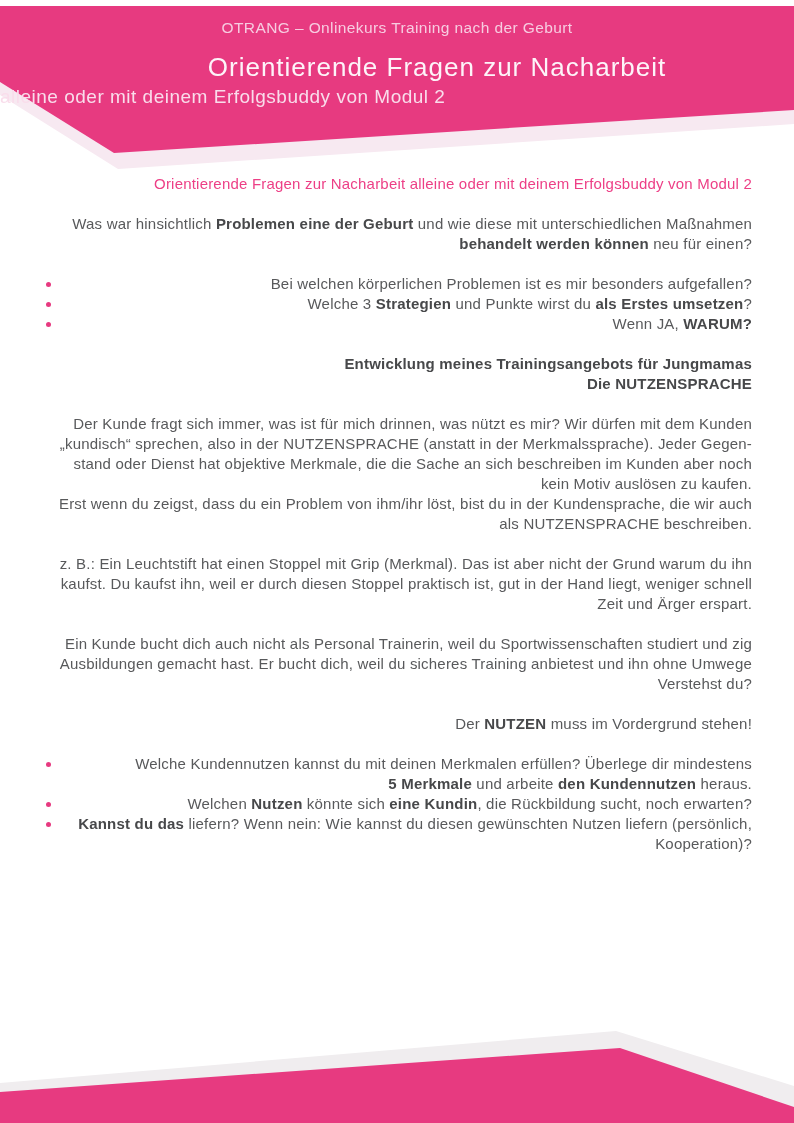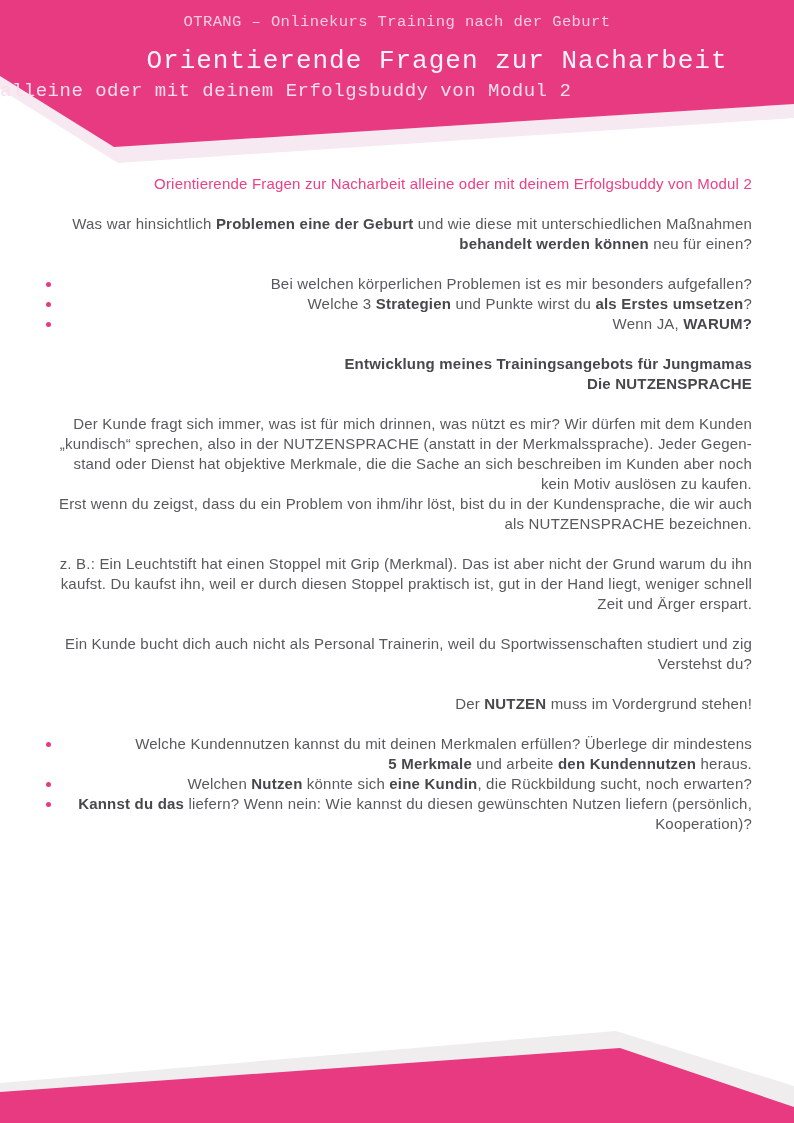--- a/index.html
+++ b/index.html
@@ -16,21 +16,21 @@
   html,body{margin:0;padding:0;}
   body{
     width:794px;height:1123px;
     background:#ffffff;
     position:relative;
     overflow:hidden;
     font-family:"Liberation Sans","DejaVu Sans",sans-serif;
     color:var(--body-text);
   }
   
-  .header{position:absolute;top:0;left:0;width:794px;height:170px;font-family:Liberation Mono, monospace;}
+  .header{position:absolute;top:6px;left:0;width:794px;height:170px;}
   .header-shadow{
     position:absolute;top:0;left:0;width:794px;height:170px;
     background:var(--header-shadow);
     clip-path:polygon(0 0,794px 0,794px 118px,118px 163px,0 89px);
   }
   .header-main{
     position:absolute;top:0;left:0;width:794px;height:170px;
     background:var(--accent);
     clip-path:polygon(0 0,794px 0,794px 104px,114px 147px,0 76px);
   }
@@ -120,29 +120,30 @@
     <div class="block heading-bold">
       <div class="line"><span>Entwicklung meines Trainingsangebots für Jungmamas</span></div>
       <div class="line"><span>Die NUTZENSPRACHE</span></div>
     </div>
     <div class="block paragraph">
       <div class="line"><span>Der Kunde fragt sich immer, was ist für mich drinnen, was nützt es mir? Wir dürfen mit dem Kunden</span></div>
       <div class="line"><span>„kundisch“ sprechen, also in der NUTZENSPRACHE (anstatt in der Merkmalssprache). Jeder Gegen-</span></div>
       <div class="line"><span>stand oder Dienst hat objektive Merkmale, die die Sache an sich beschreiben im Kunden aber noch</span></div>
       <div class="line"><span>kein Motiv auslösen zu kaufen.</span></div>
       <div class="line"><span>Erst wenn du zeigst, dass du ein Problem von ihm/ihr löst, bist du in der Kundensprache, die wir auch</span></div>
-      <div class="line"><span>als NUTZENSPRACHE bezeichnen.</span></div>
+      <div class="line"><span>als NUTZENSPRACHE beschreiben.</span></div>
     </div>
     <div class="block paragraph">
       <div class="line"><span>z. B.: Ein Leuchtstift hat einen Stoppel mit Grip (Merkmal). Das ist aber nicht der Grund warum du ihn</span></div>
       <div class="line"><span>kaufst. Du kaufst ihn, weil er durch diesen Stoppel praktisch ist, gut in der Hand liegt, weniger schnell</span></div>
       <div class="line"><span>Zeit und Ärger erspart.</span></div>
     </div>
     <div class="block paragraph">
       <div class="line"><span>Ein Kunde bucht dich auch nicht als Personal Trainerin, weil du Sportwissenschaften studiert und zig</span></div>
+      <div class="line"><span>Ausbildungen gemacht hast. Er bucht dich, weil du sicheres Training anbietest und ihn ohne Umwege</span></div>
       <div class="line"><span>Verstehst du?</span></div>
     </div>
     <div class="block paragraph">
       <div class="line"><span>Der </span><span class="b">NUTZEN</span><span> muss im Vordergrund stehen!</span></div>
     </div>
     <div class="block bullets">
       <div class="bullet-item">
         <span class="bullet-dot"></span>
         <div class="bullet-text">
           <div class="line"><span>Welche Kundennutzen kannst du mit deinen Merkmalen erfüllen? Überlege dir mindestens</span></div>

